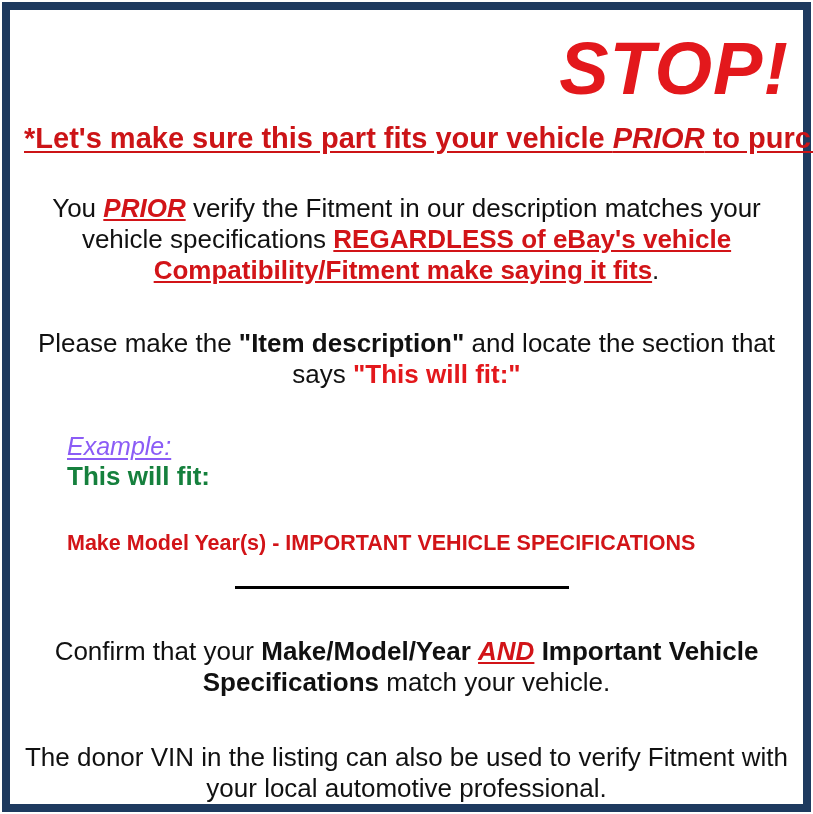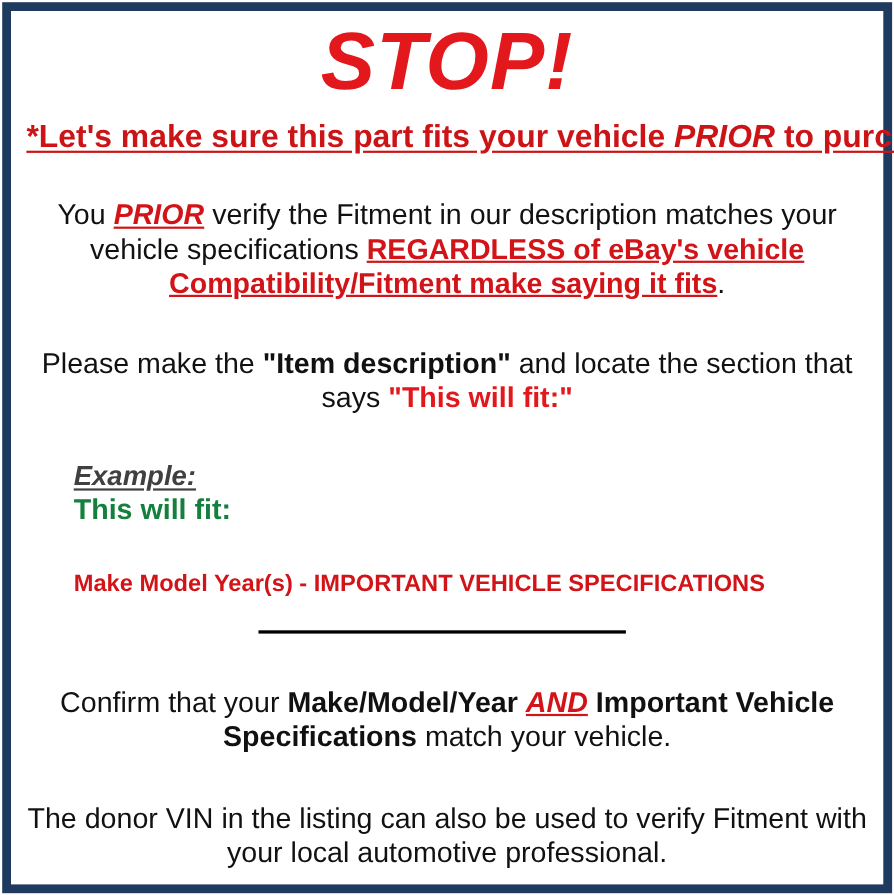--- a/index.html
+++ b/index.html
@@ -26,28 +26,28 @@
     box-sizing: border-box;
     width: 100%;
     height: 100%;
     border: 8px solid #1e3a5f;
     background: #ffffff;
     padding: 6px 14px 4px 14px;
     display: block;
   }
   .title-stop {
     display: block;
-    text-align: center;
+    text-align: right;
     color: #e3181c;
     font-weight: bold;
     font-style: italic;
     font-size: 74px;
     line-height: 0.99;
     letter-spacing: 1px;
-    margin: 3px 0 0 0;
+    margin: 16px 0 0 0;
     padding: 0;
   }
   .tagline {
     display: block;
     text-align: center;
     color: #cc1417;
     font-weight: bold;
     font-size: 29px;
     line-height: 1.15;
     margin: 17px 0 0 0;
@@ -96,24 +96,24 @@
     text-decoration: underline;
     text-underline-offset: 2px;
   }
   .example-block {
     margin-top: 42px;
     padding-left: 43px;
     text-align: left;
   }
   .example-label {
     display: block;
-    color: #404040;
+    color: #8b5cf6;
     font-size: 25px;
     font-style: italic;
-    font-weight: bold;
+    font-weight: normal;
     text-decoration: underline;
     text-underline-offset: 3px;
     line-height: 1.1;
   }
   .example-fit {
     display: block;
     color: #15803d;
     font-size: 26px;
     font-weight: bold;
     line-height: 1.15;

